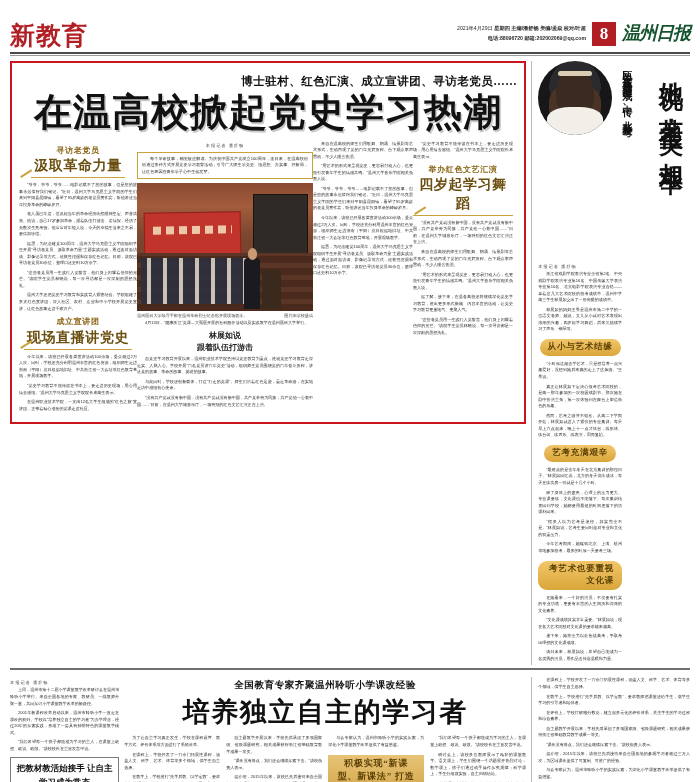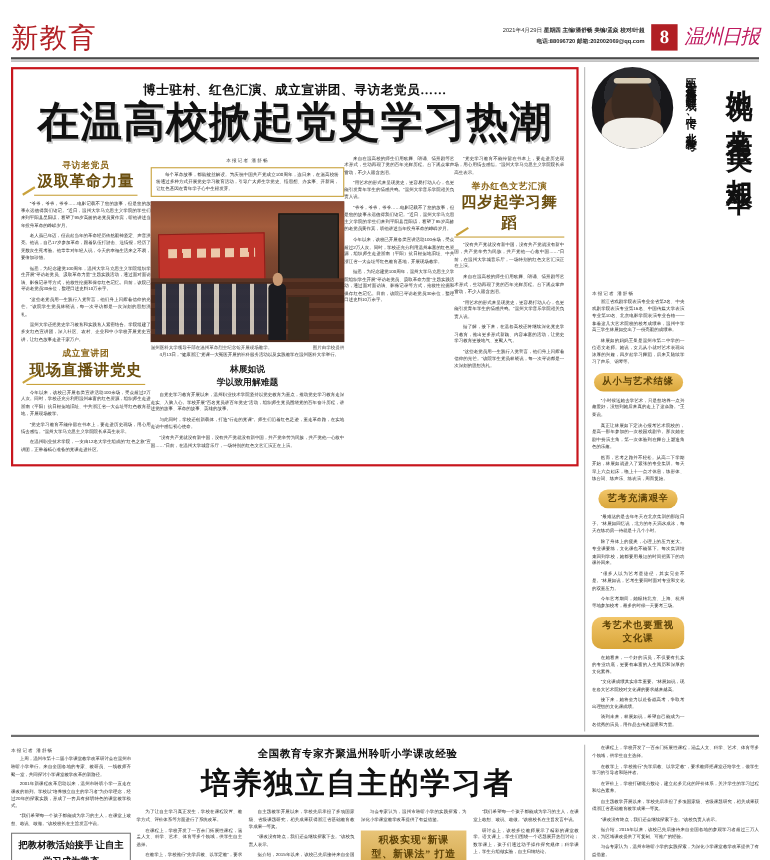--- a/index.html
+++ b/index.html
@@ -6,60 +6,60 @@
   body{
     width:700px;height:782px;overflow:hidden;
     background:#ffffff;
     font-family:"Liberation Serif","DejaVu Serif",serif;
     color:#1a1a1a;
   }
   .page{position:relative;width:700px;height:782px;background:#fff;box-sizing:border-box;padding:0 6px;}
 
   
   .masthead{display:flex;align-items:flex-end;justify-content:space-between;height:42px;padding:6px 4px 0 4px;}
-  .section-name{font-family:"Liberation Serif",serif;font-weight:normal;font-size:25px;color:#b11f24;letter-spacing:1px;line-height:1;}
+  .section-name{font-family:"Liberation Serif",serif;font-weight:bold;font-size:25px;color:#b11f24;letter-spacing:1px;line-height:1;}
   .mh-right{display:flex;align-items:center;gap:6px;padding-bottom:2px;}
   .mh-meta{text-align:right;font-size:5.2px;line-height:1.75;color:#2b2b2b;font-family:"Liberation Sans",sans-serif;}
   .mh-meta .row{white-space:nowrap;}
   .mh-meta b{font-weight:bold;}
   .pagenum{width:24px;height:24px;background:#b11f24;color:#fff;font-size:17px;font-weight:bold;
            display:flex;align-items:center;justify-content:center;font-family:"Liberation Serif",serif;}
-  .paper-title{font-size:18px;font-weight:normal;color:#be185d;font-style:italic;letter-spacing:-1px;
+  .paper-title{font-size:18px;font-weight:bold;color:#14532d;font-style:italic;letter-spacing:-1px;
                font-family:"Liberation Serif",serif;padding-bottom:1px;}
   .mh-rule{height:2px;background:#4a4a4a;margin:4px 4px 0 4px;}
   .mh-rule2{height:1px;background:#9a9a9a;margin:1px 4px 0 4px;}
 
   
   .body-grid{display:flex;gap:5px;padding:5px 4px 0 4px;}
   .col-main{width:520px;}
   .col-side{width:160px;}
 
   
   .lead-box{border:2.5px solid #c8161d;padding:6px 7px 7px 7px;box-sizing:border-box;}
-  .kicker{text-align:center;font-size:11.5px;font-weight:bold;color:#111;letter-spacing:0.5px;margin:5px 0 2px 0;}
+  .kicker{text-align:right;font-size:11.5px;font-weight:bold;color:#111;letter-spacing:0.5px;margin:5px 0 2px 0;}
   .lead-title{text-align:center;font-size:38px;font-weight:bold;color:#111;letter-spacing:1px;line-height:1.12;
               margin:0 0 7px 0;font-family:"Liberation Serif",serif;
               text-shadow:1.5px 1.5px 0 #c9c9c9;}
 
   .lead-cols{display:flex;gap:0;}
   .lc{box-sizing:border-box;}
   .lc1{width:118px;}
   .lc2{width:176px;}
   .lc3{width:100px;}
   .lc4{width:100px;}
 
   
   .gold-head{margin:5px 0 4px 0;text-align:center;position:relative;}
   .gold-head .l1{font-size:8px;font-weight:bold;color:#8a6415;letter-spacing:0.6px;line-height:1.35;}
   .gold-head .l2{font-size:14px;font-weight:bold;color:#6b4f10;letter-spacing:0.6px;line-height:1.35;
                  border-bottom:1.6px solid #c9a23c;display:inline-block;padding:0 3px 1px 3px;}
   .gold-head .slash{position:absolute;left:2px;bottom:1px;width:13px;height:1.6px;background:#c9a23c;
                     transform:rotate(-32deg);transform-origin:left bottom;}
 
-  .gold-pill{display:block;margin:6px auto 5px auto;text-align:center;font-size:8.5px;font-weight:bold;
+  .gold-pill{display:block;margin:6px auto 5px auto;text-align:right;font-size:8.5px;font-weight:bold;
              color:#5d4206;background:linear-gradient(#f2c66a,#d9a63a);border-radius:9px;padding:2.5px 8px;
              width:fit-content;letter-spacing:0.8px;}
 
   .gold-box-head{display:block;margin:6px auto 4px auto;text-align:center;font-size:9px;font-weight:bold;
              color:#5d4206;background:linear-gradient(#e8c478,#cfa244);padding:2px 7px;width:fit-content;
              letter-spacing:0.8px;}
 
   
   .txt{font-size:4.05px;line-height:1.62;text-align:justify;color:#2a2a2a;
        font-family:"Liberation Sans",sans-serif;text-indent:8px;margin:0 0 3px 0;
@@ -207,21 +207,21 @@
               <div class="person"></div>
             </div>
             <div class="cap-row">
               <div class="cap">温州医科大学领导干部在温州革命烈士纪念馆开展现场教学。</div>
               <div class="cap">图片由学校提供</div>
             </div>
             <p class="txt">4月13日，“健康浙江”党课—大冤医开展的社科服务活动以及实践教学在温州医科大学举行。</p>
 
             <div class="subhead-c">
               <span>林展如说</span><br>
-              <span>学以致用解难题</span>
+              <span>跟着队伍打游击</span>
             </div>
             <p class="txt">自党史学习教育开展以来，温州职业技术学院坚持以党史教育为重点，推动党史学习教育走深走实、入脑入心。学校开展“百名党员讲百年党史”活动，组织师生党员围绕党的百年奋斗历程，讲述党的故事、革命的故事、英雄的故事。</p>
             <p class="txt">与此同时，学校还创新载体，打造“行走的党课”。师生们沿着红色足迹，重走革命路，在实地走访中感悟初心使命。</p>
             <p class="txt">“没有共产党就没有新中国，没有共产党就没有新中国，共产党辛劳为民族，共产党他一心救中国……”日前，在温州大学城音乐厅，一场特别的红色文艺汇演正在上演。</p>
           </div>
 
           <div class="lc lc3">
             <p class="txt">来自在温高校的师生们用歌舞、朗诵、情景剧等艺术形式，生动再现了党的百年光辉历程。台下观众掌声雷动，不少人眼含热泪。</p>
             <p class="txt">“用艺术的形式来呈现党史，更容易打动人心，也更能引发青年学生的情感共鸣。”温州大学音乐学院相关负责人说。</p>
             <p class="txt">“爷爷，爷爷，爷爷……电影记载不了您的故事，但是您的故事永远值得我们铭记。”近日，温州大学马克思主义学院的学生们来到平阳县昆阳镇，看望了95岁高龄的老党员黄作宾，听他讲述当年投身革命的峥嵘岁月。</p>

